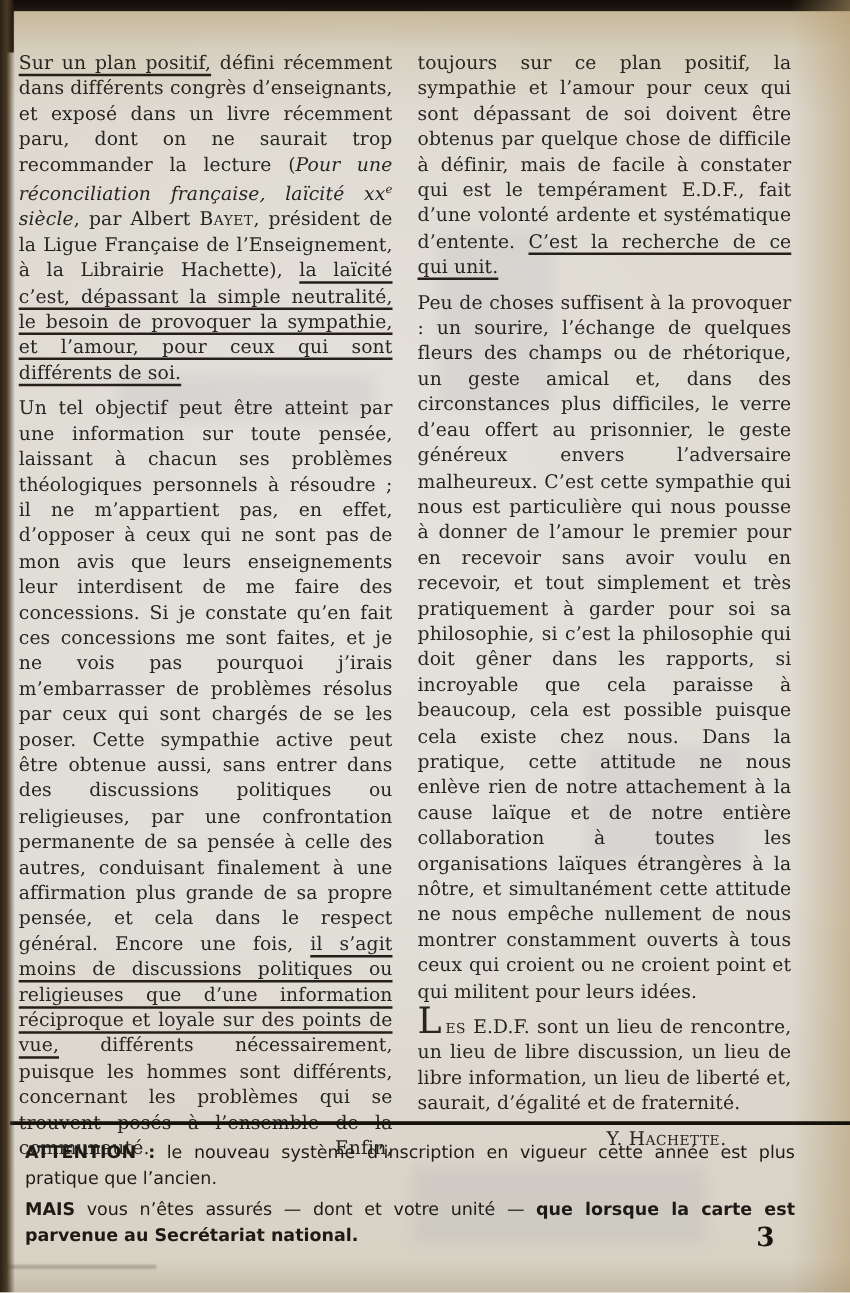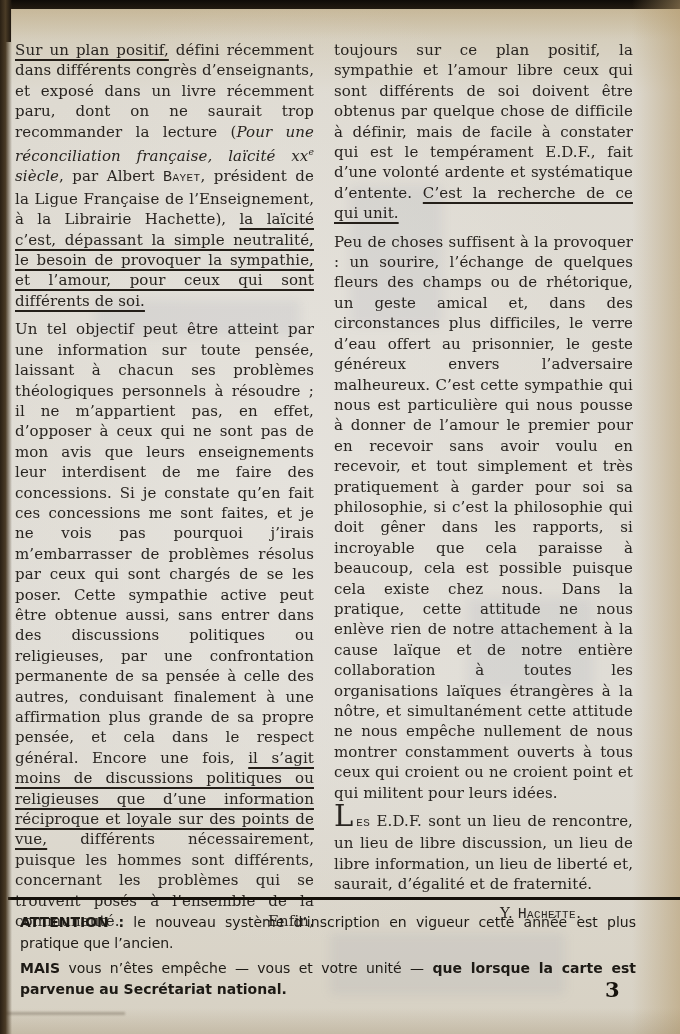--- a/index.html
+++ b/index.html
@@ -25,21 +25,21 @@
   .content{position:absolute;left:15px;top:40px;width:618px;display:flex;gap:20px;}
   .col{width:299px;text-align:justify;font-size:15px;line-height:20.4px;
     letter-spacing:0.1px;hyphens:auto;-webkit-hyphens:auto;}
   .col p{margin:0 0 8px 0;}
   .col p:last-child{margin-bottom:0;}
   .justify-last{text-align-last:justify;}
 
   .u{text-decoration:underline;text-decoration-thickness:1.7px;text-underline-offset:4px;
      text-decoration-color:#241f19;text-decoration-skip-ink:none;}
   .i{font-style:italic;margin-top:24px;}
-  .sc{font-variant:small-caps;letter-spacing:0.4px;font-family:Liberation Mono, monospace;}
+  .sc{font-variant:small-caps;letter-spacing:0.4px;}
   .b{font-weight:bold;}
   .dc{font-size:29px;line-height:10px;padding-right:3px;}
   .isup{font-style:italic;font-size:0.62em;vertical-align:super;}
 
   .signature{text-align:right;padding-right:52px;margin-top:6px;}
 
   .rule{position:absolute;left:8px;right:0;top:897px;height:3px;background:#14100a;}
 
   .notice{position:absolute;left:20px;top:912px;width:616px;
     font-family:"DejaVu Sans", sans-serif;font-size:14px;line-height:21px;
@@ -68,31 +68,31 @@
 <div class="ghost g2"></div>
 <div class="ghost g3"></div>
 <div class="ghost g4"></div>
 
 <div class="content">
   <div class="col">
     <p><span class="u">Sur un plan positif,</span><span> défini récemment dans différents congrès d’enseignants, et exposé dans un livre récemment paru, dont on ne saurait trop recommander la lecture (</span><span class="i">Pour une réconciliation française, laïcité xx</span><span class="isup">e</span><span class="i"> siècle</span><span>, par Albert </span><span class="sc">Bayet</span><span>, président de la Ligue Française de l’Enseignement, à la Librairie Hachette), </span><span class="u">la laïcité c’est, dépassant la simple neutralité, le besoin de provoquer la sympathie, et l’amour, pour ceux qui sont différents de soi.</span></p>
     <p class="justify-last"><span>Un tel objectif peut être atteint par une information sur toute pensée, laissant à chacun ses problèmes théologiques personnels à résoudre ; il ne m’appartient pas, en effet, d’opposer à ceux qui ne sont pas de mon avis que leurs enseignements leur interdisent de me faire des concessions. Si je constate qu’en fait ces concessions me sont faites, et je ne vois pas pourquoi j’irais m’embarrasser de problèmes résolus par ceux qui sont chargés de se les poser. Cette sympathie active peut être obtenue aussi, sans entrer dans des discussions politiques ou religieuses, par une confrontation permanente de sa pensée à celle des autres, conduisant finalement à une affirmation plus grande de sa propre pensée, et cela dans le respect général. Encore une fois, </span><span class="u">il s’agit moins de discussions politiques ou religieuses que d’une information réciproque et loyale sur des points de vue,</span><span> différents nécessairement, puisque les hommes sont différents, concernant les problèmes qui se trouvent posés à l’ensemble de la communauté. Enfin,</span></p>
   </div>
   <div class="col">
-    <p><span>toujours sur ce plan positif, la sympathie et l’amour libre ceux qui sont différents de soi doivent être obtenus par quelque chose de difficile à définir, mais de facile à constater qui est le tempérament E.D.F., fait d’une volonté ardente et systématique d’entente. </span><span class="u">C’est la recherche de ce qui unit.</span></p>
+    <p><span>toujours sur ce plan positif, la sympathie et l’amour pour ceux qui sont dépassant de soi doivent être obtenus par quelque chose de difficile à définir, mais de facile à constater qui est le tempérament E.D.F., fait d’une volonté ardente et systématique d’entente. </span><span class="u">C’est la recherche de ce qui unit.</span></p>
     <p><span>Peu de choses suffisent à la provoquer : un sourire, l’échange de quelques fleurs des champs ou de rhétorique, un geste amical et, dans des circonstances plus difficiles, le verre d’eau offert au prisonnier, le geste généreux envers l’adversaire malheureux. C’est cette sympathie qui nous est particulière qui nous pousse à donner de l’amour le premier pour en recevoir sans avoir voulu en recevoir, et tout simplement et très pratiquement à garder pour soi sa philosophie, si c’est la philosophie qui doit gêner dans les rapports, si incroyable que cela paraisse à beaucoup, cela est possible puisque cela existe chez nous. Dans la pratique, cette attitude ne nous enlève rien de notre attachement à la cause laïque et de notre entière collaboration à toutes les organisations laïques étrangères à la nôtre, et simultanément cette attitude ne nous empêche nullement de nous montrer constamment ouverts à tous ceux qui croient ou ne croient point et qui militent pour leurs idées.</span></p>
     <p><span class="dc">L</span><span class="sc">es</span><span> E.D.F. sont un lieu de rencontre, un lieu de libre discussion, un lieu de libre information, un lieu de liberté et, saurait, d’égalité et de fraternité.</span></p>
     <p class="signature"><span>Y. </span><span class="sc">Hachette</span><span>.</span></p>
   </div>
 </div>
 
 <div class="rule"></div>
 
 <div class="notice">
   <p><span class="b">ATTENTION :</span><span> le nouveau système d’inscription en vigueur cette année est plus pratique que l’ancien.</span></p>
-  <p><span class="b">MAIS</span><span> vous n’êtes empêche — vous et votre unité — </span><span class="b">que lorsque la carte est parvenue au Secrétariat national.</span></p>
+  <p><span class="b">MAIS</span><span> vous n’êtes assurés — dont et votre unité — </span><span class="b">que lorsque la carte est parvenue au Secrétariat national.</span></p>
 </div>
 
 <div class="pagenum">3</div>
 
 <div class="scratch"></div>
 <div class="corner"></div>
 <div class="left-edge"></div>
 
 </body></html>

